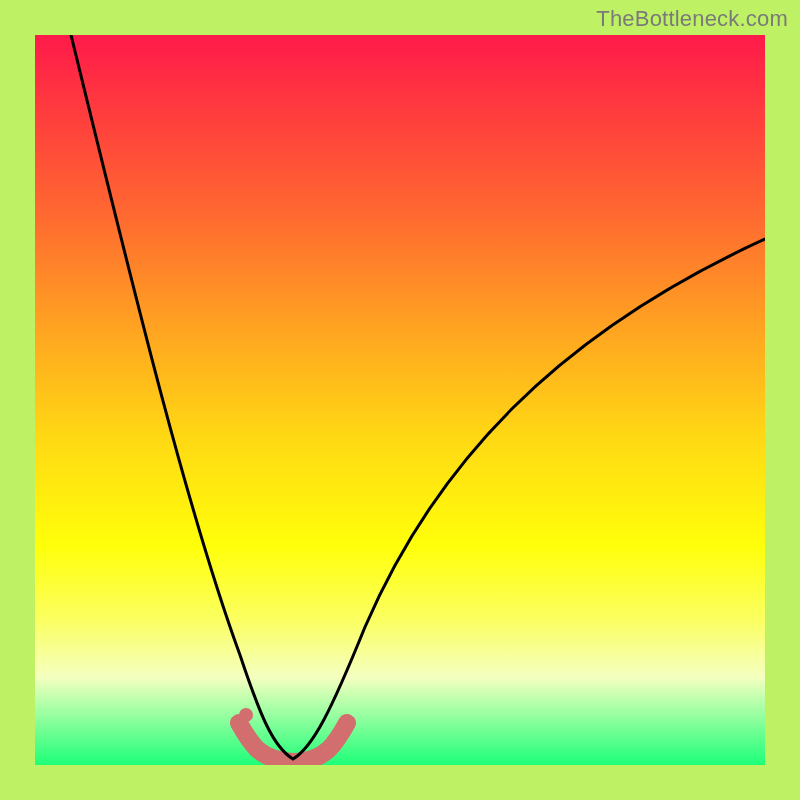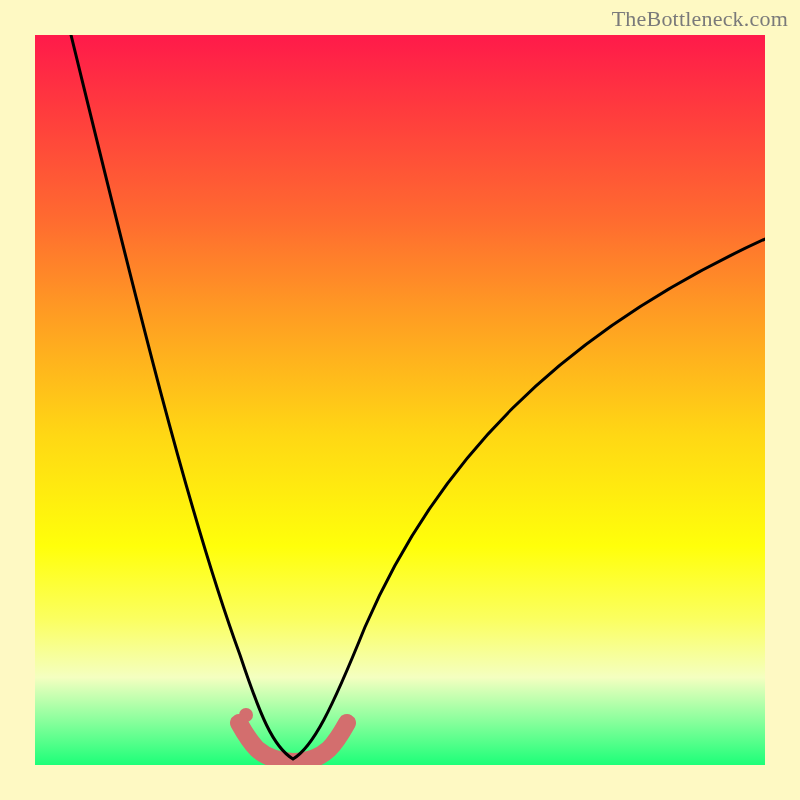--- a/index.html
+++ b/index.html
@@ -7,22 +7,21 @@
     padding: 0;
     width: 800px;
     height: 800px;
     overflow: hidden;
     background: #000;
     font-family: Arial, Helvetica, sans-serif;
   }
   .frame {
     position: absolute;
     inset: 0;
-    background: #fef9c3;
-    font-family: Liberation Serif, serif;
+    background: #bef264;
   }
   .plot-area {
     position: absolute;
     left: 35px;
     top: 35px;
     width: 730px;
     height: 730px;
     overflow: hidden;
   }
   .gradient-bg {

